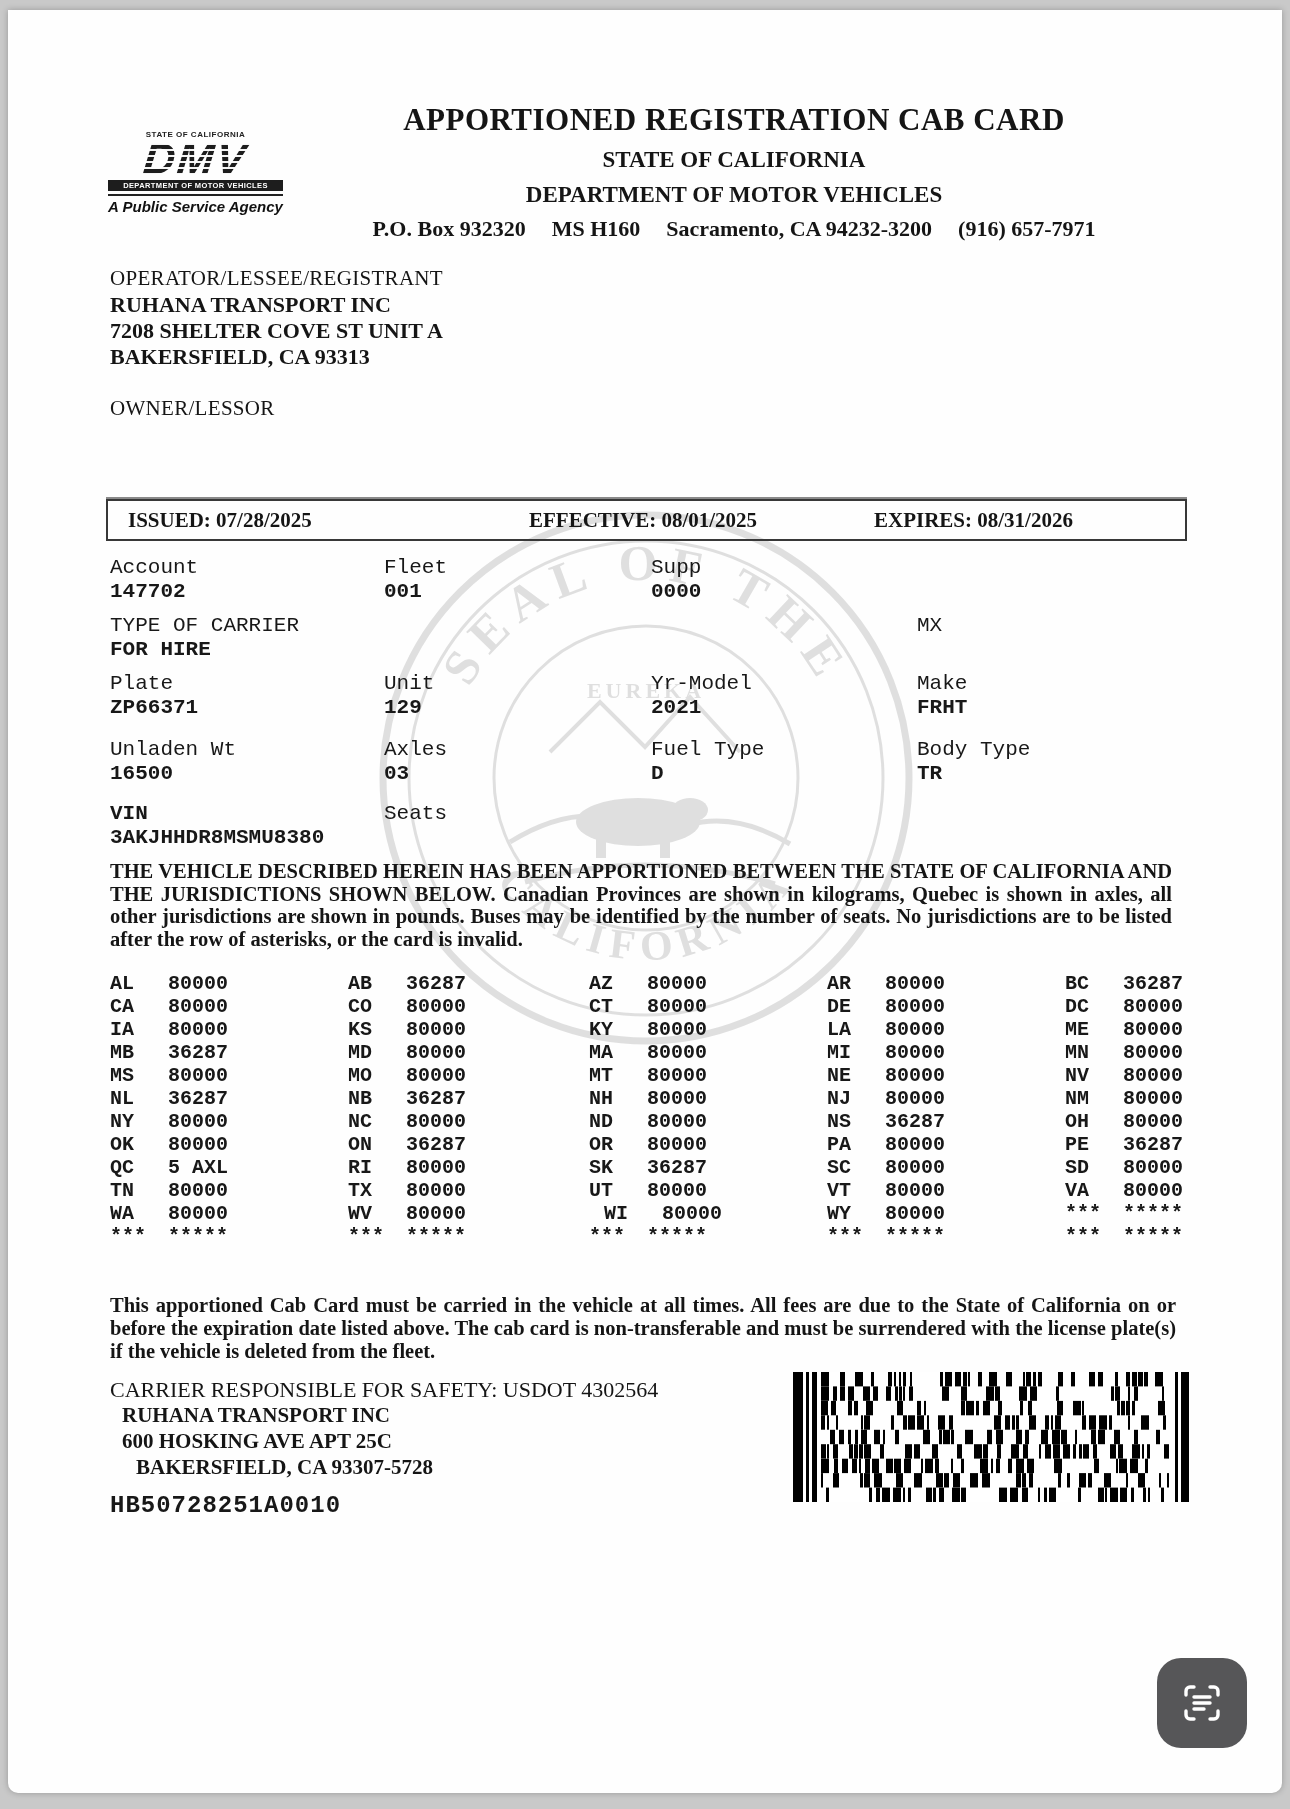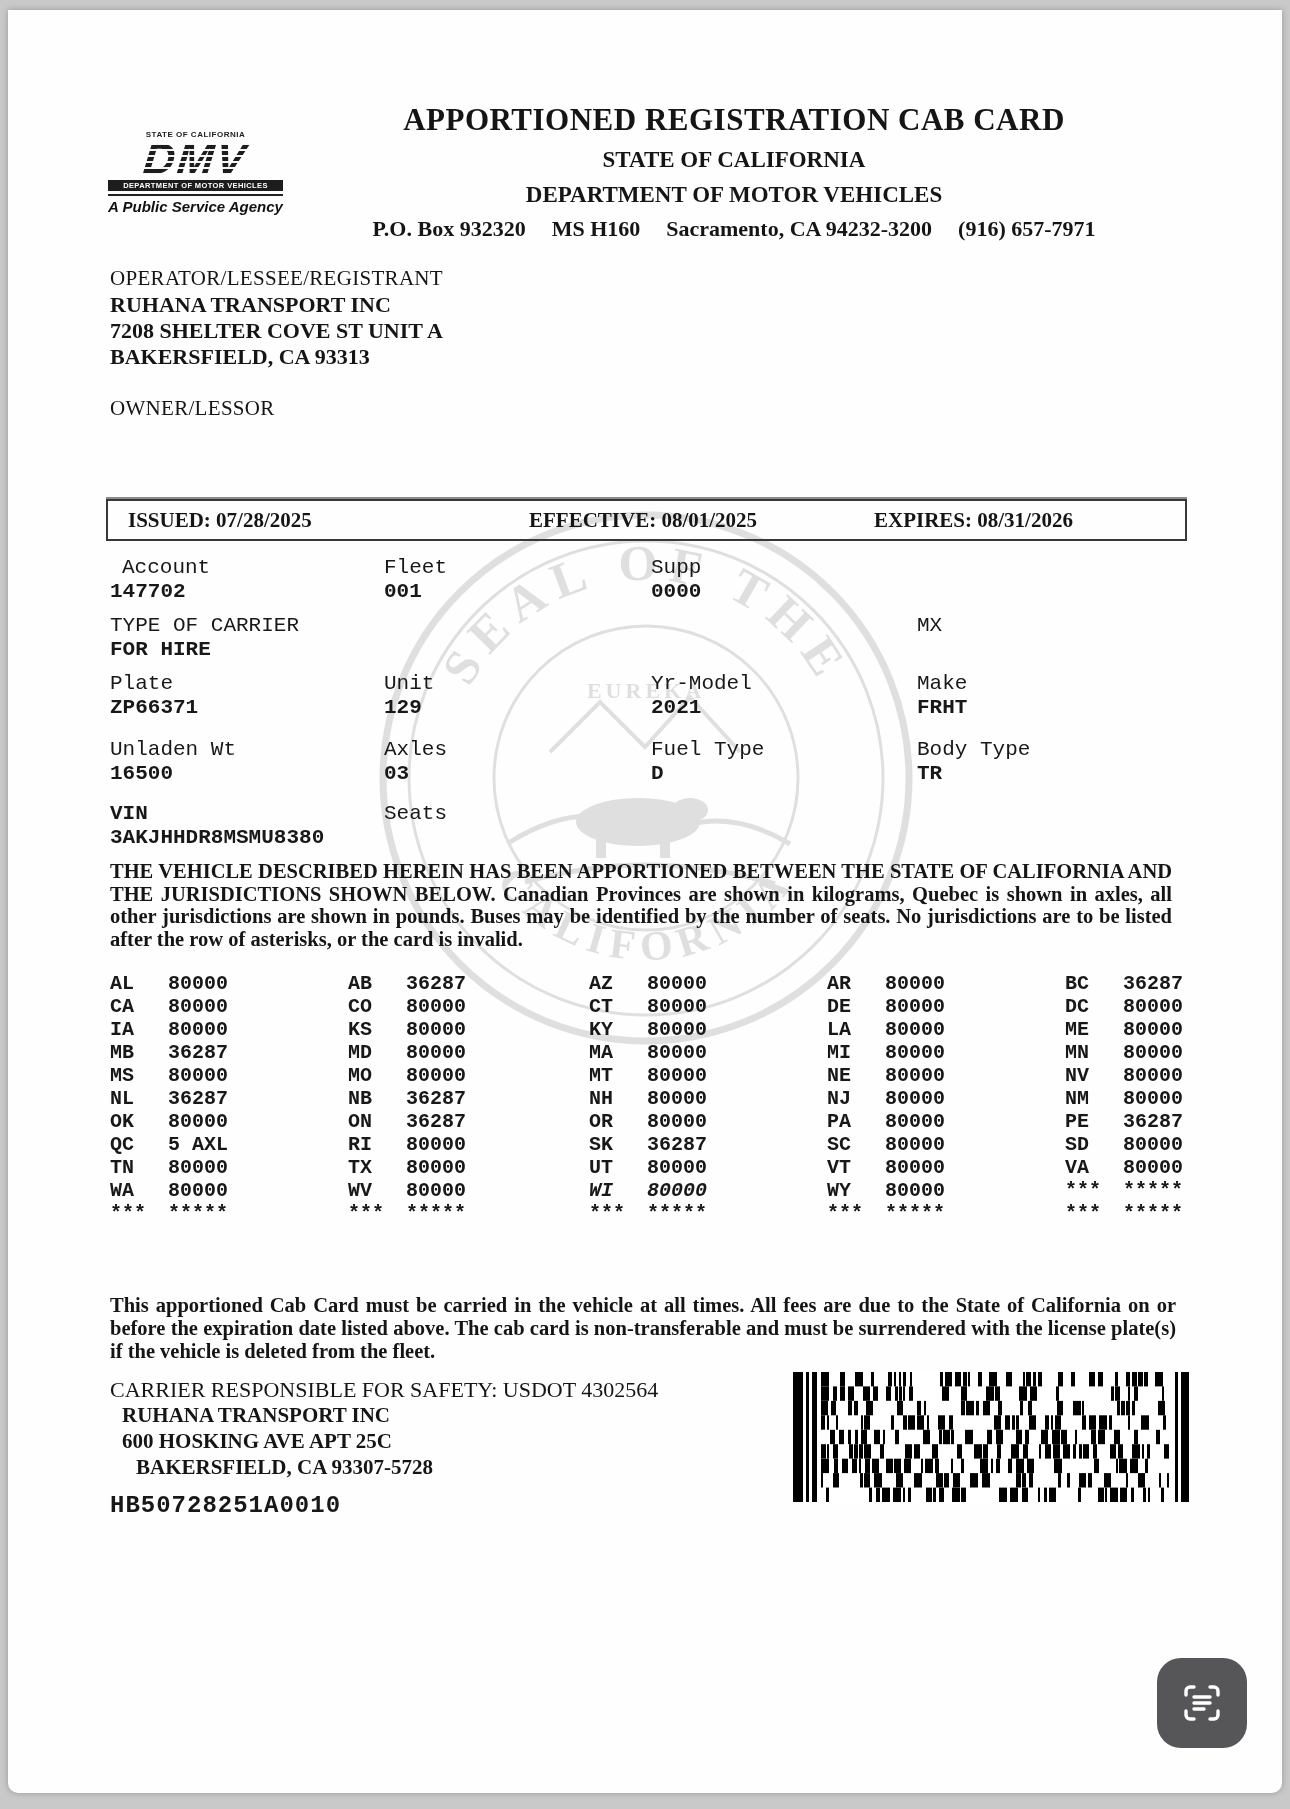--- a/index.html
+++ b/index.html
@@ -129,21 +129,21 @@
   <div class="abs serif op-line" style="left:110px;top:344px;">BAKERSFIELD, CA 93313</div>
 
   <div class="abs serif op-label" style="left:110px;top:396px;">OWNER/LESSOR</div>
 
   <div class="abs valbox serif">
     <span class="vi" style="left:20px;">ISSUED: 07/28/2025</span>
     <span class="vi" style="left:421px;">EFFECTIVE: 08/01/2025</span>
     <span class="vi" style="left:766px;">EXPIRES: 08/31/2026</span>
   </div>
 
-  <div class="abs mono" style="left:110px;top:556px;margin-left:12px;">Account</div>
+  <div class="abs mono" style="left:110px;top:556px;">Account</div>
   <div class="abs mono" style="left:384px;top:556px;text-align:center;">Fleet</div>
   <div class="abs mono" style="left:651px;top:556px;">Supp</div>
   <div class="abs mono b" style="left:110px;top:580px;">147702</div>
   <div class="abs mono b" style="left:384px;top:580px;">001</div>
   <div class="abs mono b" style="left:651px;top:580px;">0000</div>
 
   <div class="abs mono" style="left:110px;top:614px;">TYPE OF CARRIER</div>
   <div class="abs mono" style="left:917px;top:614px;">MX</div>
   <div class="abs mono b" style="left:110px;top:638px;">FOR HIRE</div>
 
@@ -212,20 +212,27 @@
         <div class="jcell" style="left: 955px;"><span class="jcode">NV</span><span class="jval">80000</span></div>
       </div>
       <div class="jrow">
         <div class="jcell" style="left: 0px;"><span class="jcode">NL</span><span class="jval">36287</span></div>
         <div class="jcell" style="left: 238px;"><span class="jcode">NB</span><span class="jval">36287</span></div>
         <div class="jcell" style="left: 479px;"><span class="jcode">NH</span><span class="jval">80000</span></div>
         <div class="jcell" style="left: 717px;"><span class="jcode">NJ</span><span class="jval">80000</span></div>
         <div class="jcell" style="left: 955px;"><span class="jcode">NM</span><span class="jval">80000</span></div>
       </div>
       <div class="jrow">
+        <div class="jcell" style="left: 0px;"><span class="jcode">NY</span><span class="jval">80000</span></div>
+        <div class="jcell" style="left: 238px;"><span class="jcode">NC</span><span class="jval">80000</span></div>
+        <div class="jcell" style="left: 479px;"><span class="jcode">ND</span><span class="jval">80000</span></div>
+        <div class="jcell" style="left: 717px;"><span class="jcode">NS</span><span class="jval">36287</span></div>
+        <div class="jcell" style="left: 955px;"><span class="jcode">OH</span><span class="jval">80000</span></div>
+      </div>
+      <div class="jrow">
         <div class="jcell" style="left: 0px;"><span class="jcode">OK</span><span class="jval">80000</span></div>
         <div class="jcell" style="left: 238px;"><span class="jcode">ON</span><span class="jval">36287</span></div>
         <div class="jcell" style="left: 479px;"><span class="jcode">OR</span><span class="jval">80000</span></div>
         <div class="jcell" style="left: 717px;"><span class="jcode">PA</span><span class="jval">80000</span></div>
         <div class="jcell" style="left: 955px;"><span class="jcode">PE</span><span class="jval">36287</span></div>
       </div>
       <div class="jrow">
         <div class="jcell" style="left: 0px;"><span class="jcode">QC</span><span class="jval">5 AXL</span></div>
         <div class="jcell" style="left: 238px;"><span class="jcode">RI</span><span class="jval">80000</span></div>
         <div class="jcell" style="left: 479px;"><span class="jcode">SK</span><span class="jval">36287</span></div>
@@ -235,21 +242,21 @@
       <div class="jrow">
         <div class="jcell" style="left: 0px;"><span class="jcode">TN</span><span class="jval">80000</span></div>
         <div class="jcell" style="left: 238px;"><span class="jcode">TX</span><span class="jval">80000</span></div>
         <div class="jcell" style="left: 479px;"><span class="jcode">UT</span><span class="jval">80000</span></div>
         <div class="jcell" style="left: 717px;"><span class="jcode">VT</span><span class="jval">80000</span></div>
         <div class="jcell" style="left: 955px;"><span class="jcode">VA</span><span class="jval">80000</span></div>
       </div>
       <div class="jrow">
         <div class="jcell" style="left: 0px;"><span class="jcode">WA</span><span class="jval">80000</span></div>
         <div class="jcell" style="left: 238px;"><span class="jcode">WV</span><span class="jval">80000</span></div>
-        <div class="jcell" style="left: 479px; font-style: italic;"><span class="jcode">WI</span><span class="jval">80000</span></div>
+        <div class="jcell" style="left: 494px;"><span class="jcode">WI</span><span class="jval">80000</span></div>
         <div class="jcell" style="left: 717px;"><span class="jcode">WY</span><span class="jval">80000</span></div>
         <div class="jcell" style="left: 955px;"><span class="jcode">***</span><span class="jval">*****</span></div>
       </div>
       <div class="jrow">
         <div class="jcell" style="left: 0px;"><span class="jcode">***</span><span class="jval">*****</span></div>
         <div class="jcell" style="left: 238px;"><span class="jcode">***</span><span class="jval">*****</span></div>
         <div class="jcell" style="left: 479px;"><span class="jcode">***</span><span class="jval">*****</span></div>
         <div class="jcell" style="left: 717px;"><span class="jcode">***</span><span class="jval">*****</span></div>
         <div class="jcell" style="left: 955px;"><span class="jcode">***</span><span class="jval">*****</span></div>
       </div>

